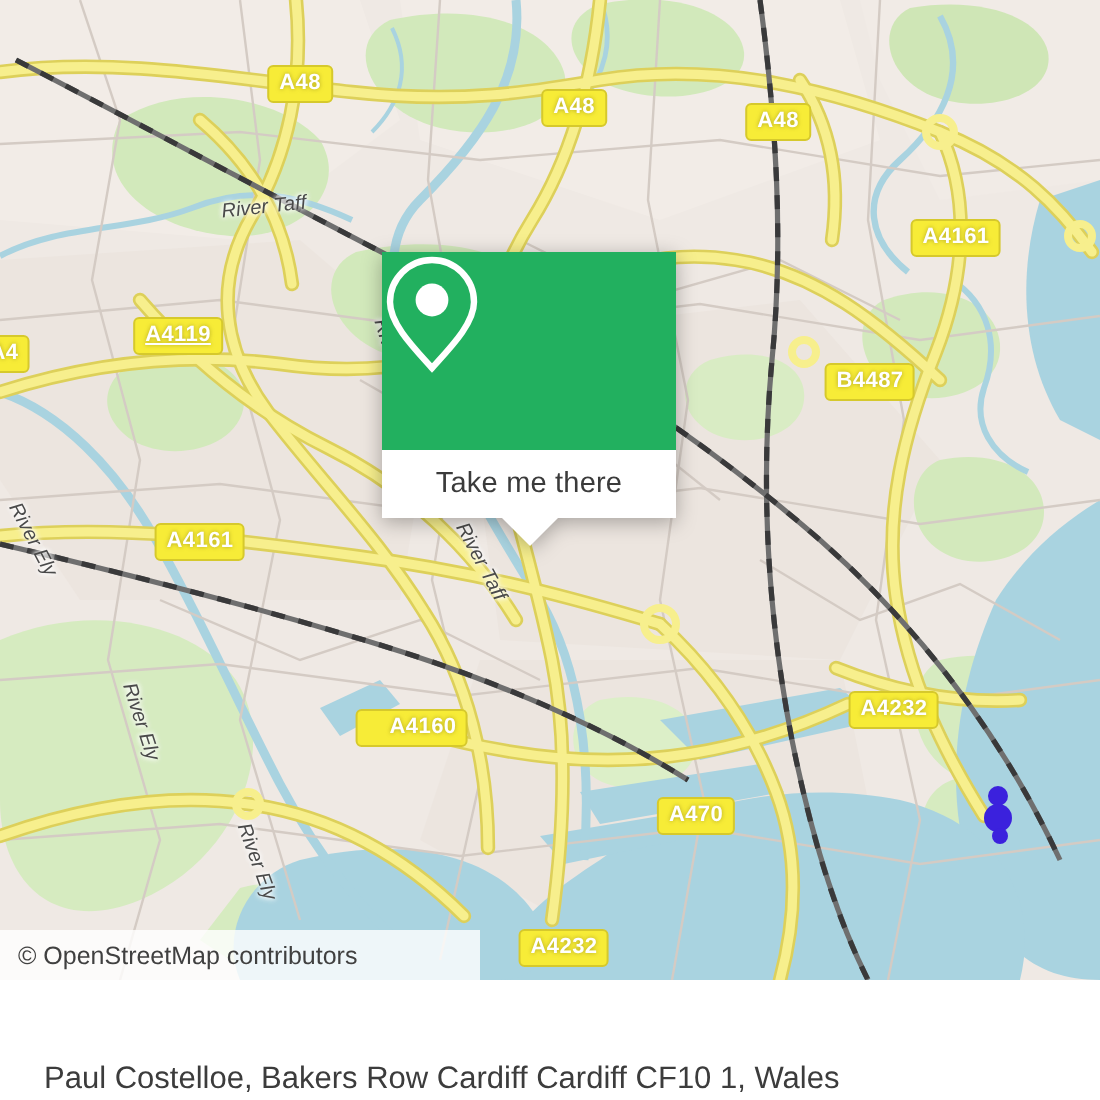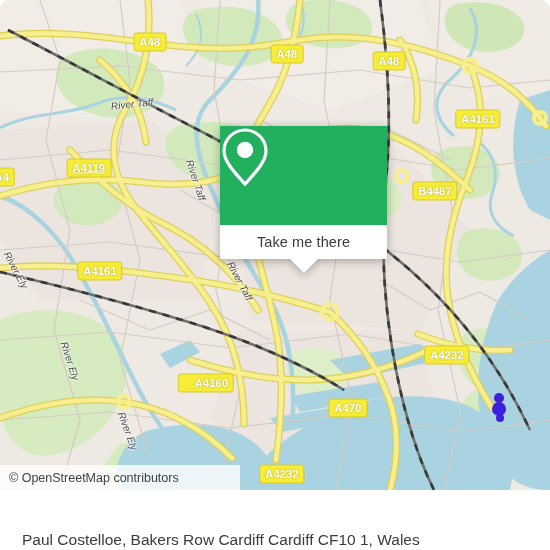--- a/index.html
+++ b/index.html
@@ -2,21 +2,21 @@
 <html><head>
 <meta charset="utf-8">
 <style>
   * { box-sizing: border-box; margin: 0; padding: 0; }
   html, body {
     width: 550px; height: 550px;
     font-family: "Liberation Sans", sans-serif;
     background: #ffffff;
     overflow: hidden;
   }
-  #app { position: relative; width: 550px; height: 550px; overflow: hidden; background:#fff;border-radius:10px; }
+  #app { position: relative; width: 550px; height: 550px; overflow: hidden; background:#fff; }
 
   
   #map {
     position: absolute; left: 0; top: 0;
     width: 550px; height: 490px;
     overflow: hidden;
     background: #efe9e4;
   }
   #map svg { position:absolute; left:0; top:0; display:block; }
 
@@ -55,23 +55,22 @@
   }
   #attribution span {
     font-size: 12.5px; color: #404040; padding-left: 9px;
     font-family: "Liberation Sans", sans-serif;
   }
 
   
   #popup {
     position: absolute;
     left: 191px; top: 126px;
-    width: 167px; height: 133px;
+    width: 147px; height: 133px;
     filter: drop-shadow(0 2px 5px rgba(0,0,0,.30));
-    margin-left: 29px;
   }
   #popup-head {
     width: 100%; height: 99px;
     background: #22b05f;
     display: flex; align-items: center; justify-content: center;
   }
   #popup-foot {
     width: 100%; height: 34px;
     background: #ffffff;
     display: flex; align-items: center; justify-content: center;
@@ -251,21 +250,21 @@
 
     <div id="shield-layer">
         <div class="shield" style="left: 150px; top: 42px;">A48</div>
         <div class="shield" style="left: 287px; top: 54px;">A48</div>
         <div class="shield" style="left: 389px; top: 61px;">A48</div>
         <div class="shield" style="left: 478px; top: 119px;">A4161</div>
         <div class="shield" style="left: 89px; top: 168px; text-decoration: underline;">A4119</div>
         <div class="shield" style="left: 435px; top: 191px;">B4487</div>
         <div class="shield" style="left: 100px; top: 271px;">A4161</div>
         <div class="shield" style="left: 447px; top: 355px;">A4232</div>
-        <div class="shield" style="left: 206px; top: 383px; padding-left: 16px;">A4160</div>
+        <div class="shield" style="left: 206px; top: 364px; padding-left: 16px;">A4160</div>
         <div class="shield" style="left: 348px; top: 408px;">A470</div>
         <div class="shield" style="left: 282px; top: 474px;">A4232</div>
         <div class="shield" style="left: 2px; top: 177px;">A4</div>
       </div>
 
     <div id="river-layer">
         <div class="riverlbl" style="left: 132px; top: 104px; transform: translate(-50%, -50%) rotate(-6deg);">River Taff</div>
         <div class="riverlbl" style="left: 196px; top: 180px; transform: translate(-50%, -50%) rotate(72deg);">River Taff</div>
         <div class="riverlbl" style="left: 240px; top: 281px; transform: translate(-50%, -50%) rotate(62deg);">River Taff</div>
         <div class="riverlbl" style="left: 16px; top: 270px; transform: translate(-50%, -50%) rotate(62deg);">River Ely</div>

